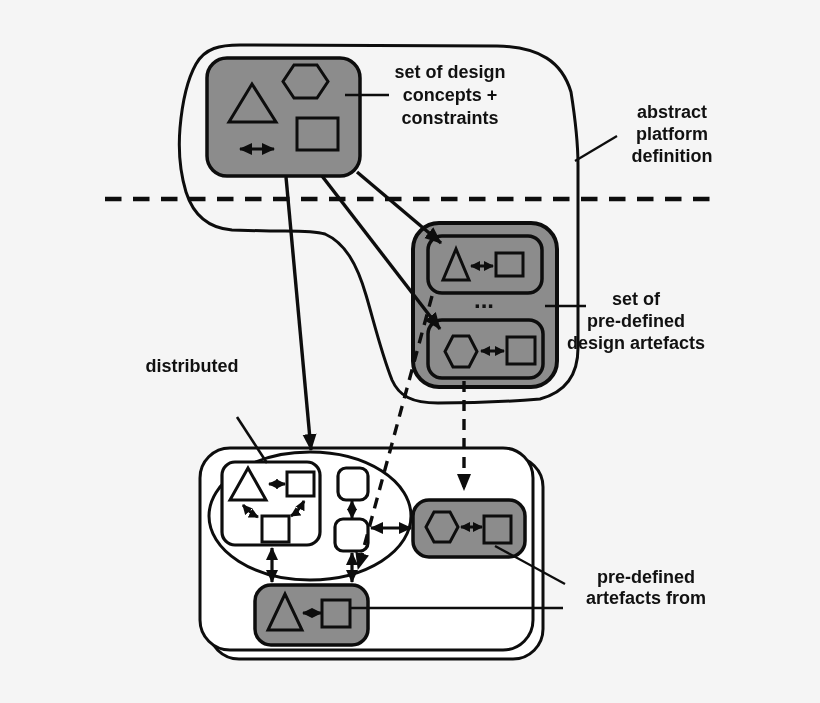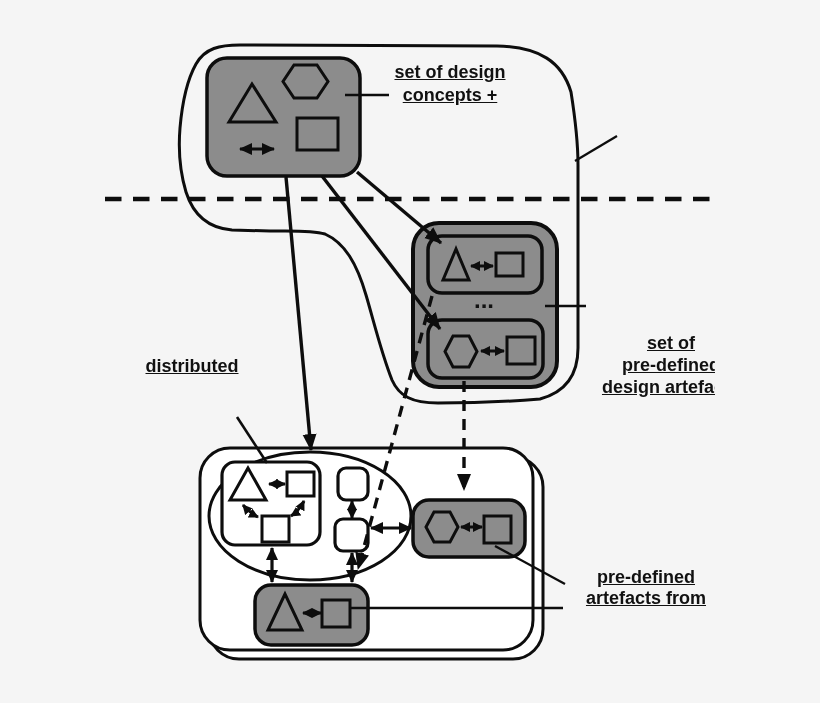--- a/index.html
+++ b/index.html
@@ -8,24 +8,24 @@
     background:#f5f5f5;
     font-family:"Liberation Sans",sans-serif;
   }
   .fig{position:absolute;left:0;top:0;width:715px;height:703px;overflow:hidden;}
   .fig svg{position:absolute;left:0;top:0;}
   .lbl{
     position:absolute;text-align:center;color:#111;
     font-weight:bold;font-size:18px;line-height:22px;
     white-space:nowrap;
   }
-  .lbl div{white-space:nowrap;text-decoration:underline;}
+  .lbl div{white-space:nowrap;}
   #lbl-design-concepts{left:384px;top:61px;width:132px;line-height:23px;}
   #lbl-abstract-platform{left:620px;top:101px;width:104px;}
-  #lbl-artefact-set{left:585px;top:288px;width:172px;margin-top:44px;}
+  #lbl-artefact-set{left:550px;top:288px;width:172px;}
   #lbl-distributed-app{left:128px;top:355px;width:128px;line-height:23px;}
   #lbl-predefined-from{left:560px;top:567px;width:172px;line-height:21px;}
   #lbl-ellipsis{left:468px;top:288px;width:32px;font-size:24px;line-height:24px;}
 </style>
 </head>
 <body>
 
 <div class="fig">
 
 <svg width="820" height="703" viewBox="0 0 820 703">
@@ -131,22 +131,28 @@
   <line x1="575" y1="161" x2="617" y2="136" stroke="#0d0d0d" stroke-width="2.3"></line>
   <line x1="545" y1="306" x2="586" y2="306" stroke="#0d0d0d" stroke-width="2.3"></line>
   <line x1="237" y1="417" x2="267" y2="463" stroke="#0d0d0d" stroke-width="2.6"></line>
   <line x1="495" y1="546" x2="565" y2="584" stroke="#0d0d0d" stroke-width="2.3"></line>
   <line x1="351" y1="608" x2="563" y2="608" stroke="#0d0d0d" stroke-width="2.3"></line>
 </svg>
 
   <div class="lbl" id="lbl-design-concepts">
     <div>set of design</div>
     <div>concepts +</div>
+    <div>constraints</div>
   </div>
 
+  <div class="lbl" id="lbl-abstract-platform">
+    <div>abstract</div>
+    <div>platform</div>
+    <div>definition</div>
+  </div>
 
   <div class="lbl" id="lbl-artefact-set">
     <div>set of</div>
     <div>pre-defined</div>
     <div>design artefacts</div>
   </div>
 
   <div class="lbl" id="lbl-distributed-app">
     <div>distributed</div>
   </div>

